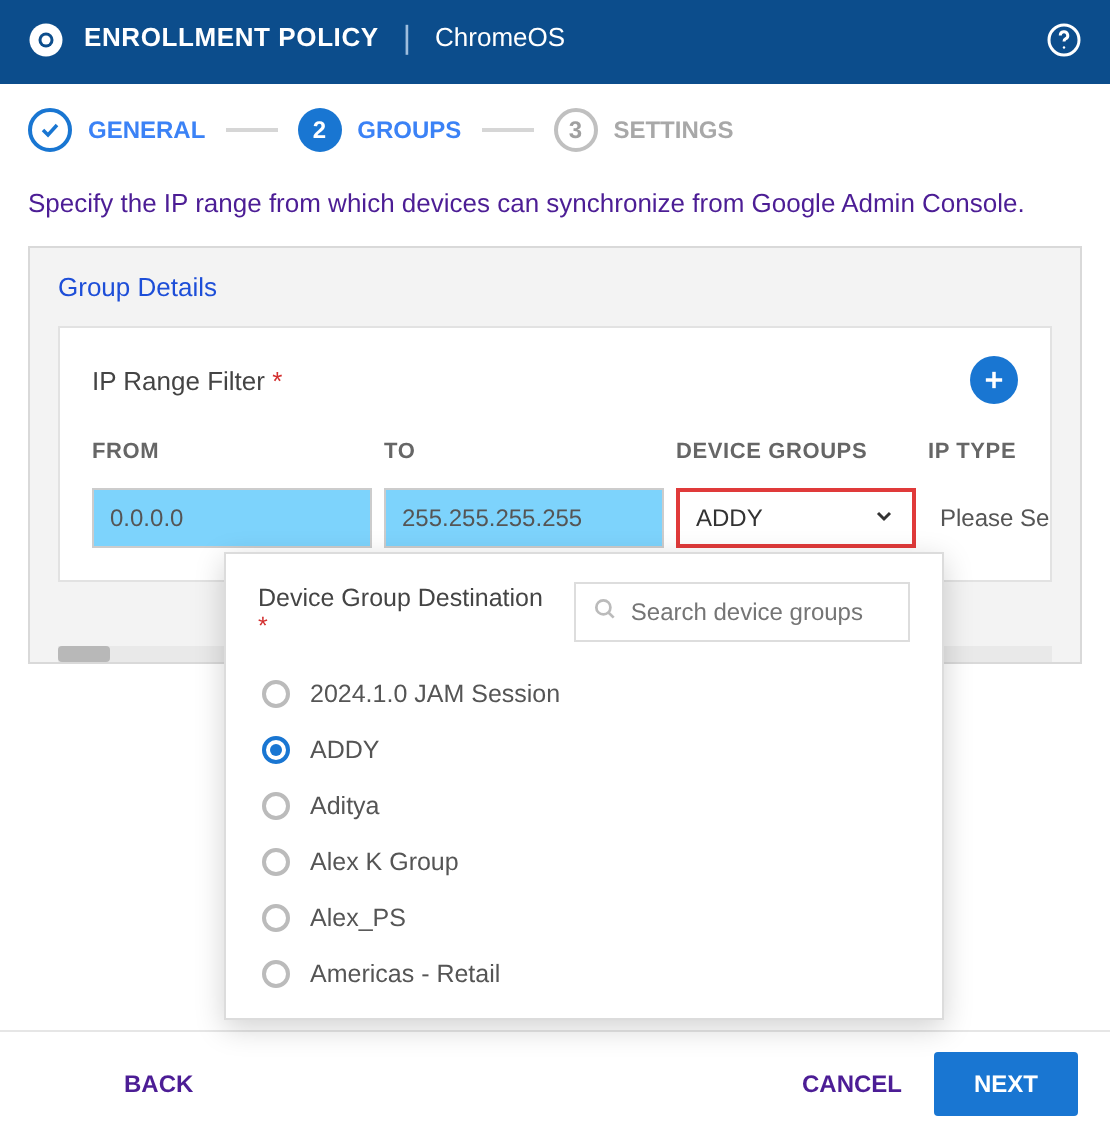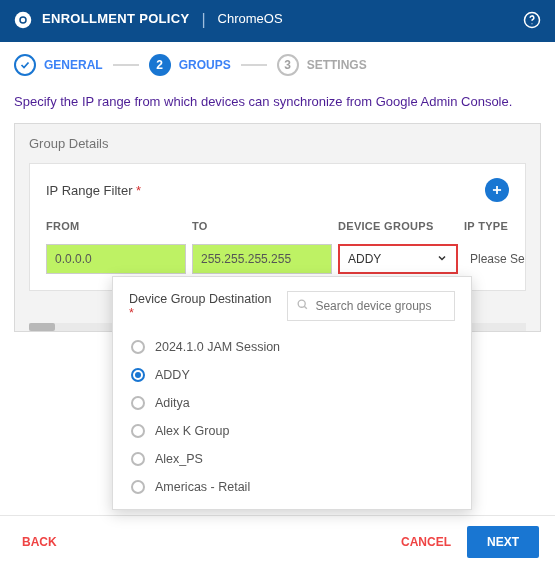--- a/index.html
+++ b/index.html
@@ -19,52 +19,52 @@
 .step-circle.active { background: #1976d2; color: #fff; }
 .step-circle.inactive { border: 2px solid #c0c0c0; color: #a0a0a0; }
 .step-label { font-size: 12px; font-weight: 600; }
 .step-label.active { color: #3b82f6; }
 .step-label.inactive { color: #a8a8a8; }
 .step-connector { flex: 0 0 26px; height: 2px; background: #d6d6d6; }
 
 .description { padding: 8px 14px 14px; font-size: 13px; color: #4c1d95; }
 
 .panel { margin: 0 14px; border: 1px solid #d9d9d9; background: #f3f3f3; padding: 12px 14px 0; position: relative; }
-.panel-title { font-size: 13px; color: #737373; margin-bottom: 12px; }
+.panel-title { font-size: 13px; color: #1d4ed8; margin-bottom: 12px; }
 
 .card { background: #fff; border: 1px solid #e2e2e2; padding: 14px 16px 16px; }
 .card-header { display: flex; justify-content: space-between; align-items: center; margin-bottom: 18px; }
 .card-title { font-size: 13px; color: #444; }
 .req { color: #d32f2f; }
 .add-btn { width: 24px; height: 24px; border-radius: 50%; background: #1976d2; color: #fff; display: flex; align-items: center; justify-content: center; cursor: pointer; }
 
 .grid { display: grid; grid-template-columns: 140px 140px 120px 70px; gap: 6px; align-items: center; }
 .col-head { font-size: 11px; font-weight: 700; color: #666; letter-spacing: 0.3px; margin-bottom: 6px; }
-.field { border: 1px solid #ccc; height: 30px; padding: 0 8px; font-size: 12px; color: #555; background: #bef264; }
+.field { border: 1px solid #ccc; height: 30px; padding: 0 8px; font-size: 12px; color: #555; background: #7dd3fc; }
 .select-field { border: 2px solid #e03a3a; height: 30px; padding: 0 8px; font-size: 12px; color: #333; display: flex; align-items: center; justify-content: space-between; cursor: pointer; }
 .ip-type { font-size: 12px; color: #555; padding-left: 6px; white-space: nowrap; }
 
 .panel-scroll-track { position: absolute; left: 14px; right: 14px; bottom: 0; height: 8px; background: #e9e9e9; }
 .panel-scroll-thumb { position: absolute; left: 0; top: 0; bottom: 0; width: 26px; background: #b8b8b8; border-radius: 2px; }
 
 .dropdown { position: absolute; top: 276px; left: 112px; width: 360px; background: #fff; border: 1px solid #dcdcdc; box-shadow: 0 4px 14px rgba(0,0,0,0.18); padding: 14px 16px 8px; z-index: 50; }
 .dd-header { display: flex; align-items: center; justify-content: space-between; gap: 10px; margin-bottom: 12px; }
 .dd-title { font-size: 12.5px; color: #444; }
 .dd-search { border: 1px solid #ddd; height: 30px; display: flex; align-items: center; gap: 6px; padding: 0 8px; width: 170px; }
 .dd-search input { border: none; outline: none; font-size: 12px; color: #888; width: 100%; }
 .dd-list { max-height: 170px; overflow-y: auto; padding-right: 4px; }
 .dd-item { display: flex; align-items: center; gap: 10px; padding: 7px 2px; cursor: pointer; }
 .radio { width: 14px; height: 14px; border: 2px solid #bbb; border-radius: 50%; display: inline-block; position: relative; flex-shrink: 0; }
 .radio.selected { border-color: #1976d2; }
 .radio.selected::after { content: ""; position: absolute; left: 2px; top: 2px; width: 6px; height: 6px; background: #1976d2; border-radius: 50%; }
 .dd-item-label { font-size: 12.5px; color: #555; }
 
 .footer { position: absolute; bottom: 0; left: 0; right: 0; height: 52px; border-top: 1px solid #e6e6e6; display: flex; align-items: center; justify-content: space-between; padding: 0 16px; background: #fff; }
 .footer-left, .footer-right { display: flex; align-items: center; gap: 10px; }
-.btn-text { font-size: 12px; font-weight: 600; color: #ef4444; background: none; border: none; cursor: pointer; padding: 8px 6px; }
+.btn-text { font-size: 12px; font-weight: 600; color: #4c1d95; background: none; border: none; cursor: pointer; padding: 8px 6px; margin-left: 40px; }
 .btn-primary { background: #1976d2; color: #fff; border: none; font-size: 12px; font-weight: 700; padding: 9px 20px; cursor: pointer; border-radius: 2px; }
 
 .dd-list::-webkit-scrollbar { width: 8px; }
 .dd-list::-webkit-scrollbar-thumb { background: #c7c7c7; }
 </style>
 </head>
 <body>
 
 <div class="header">
   <div class="header-left">

